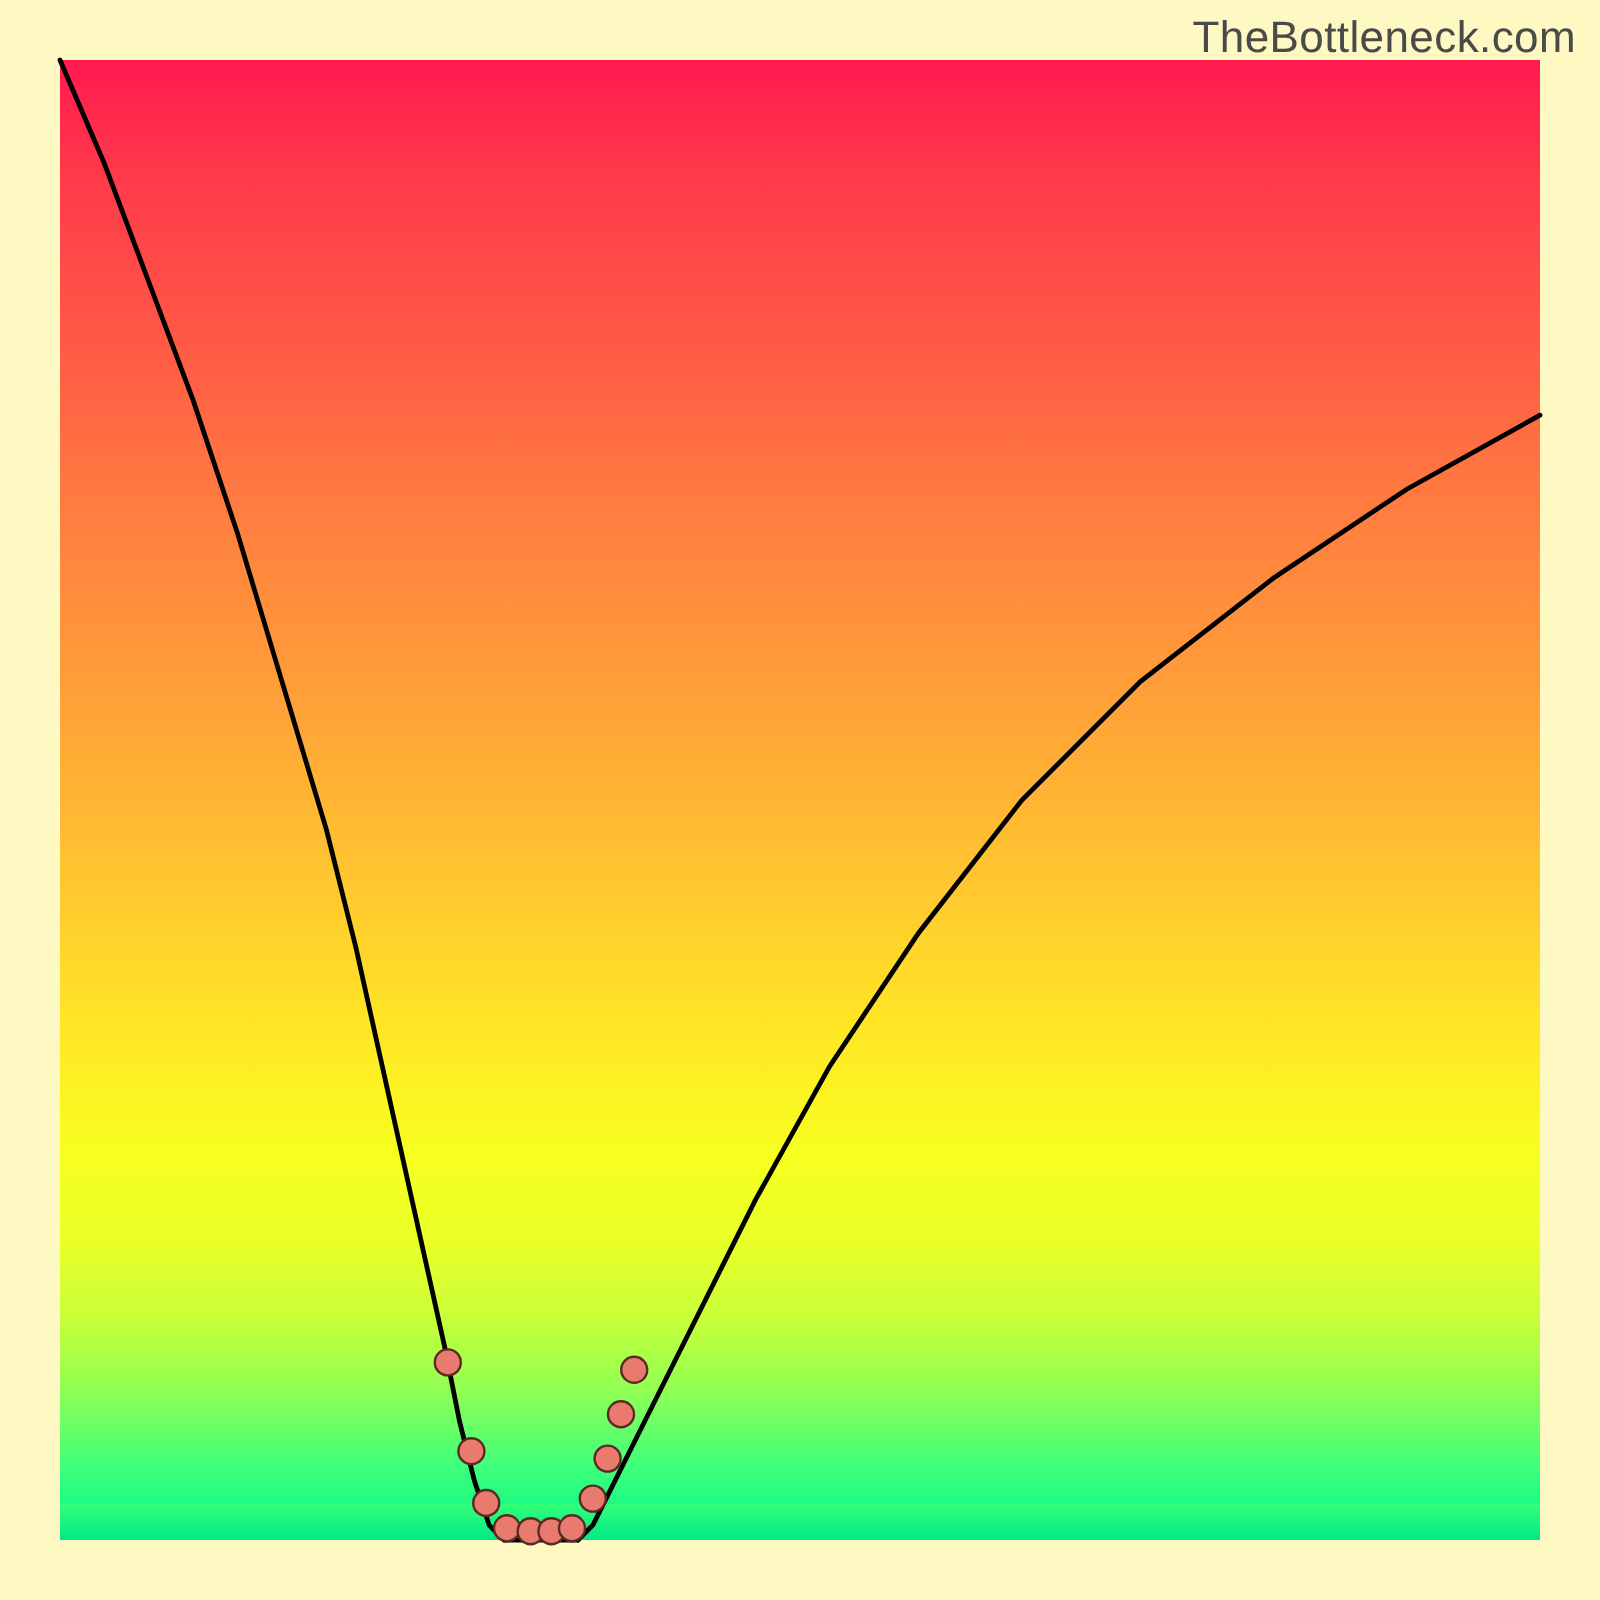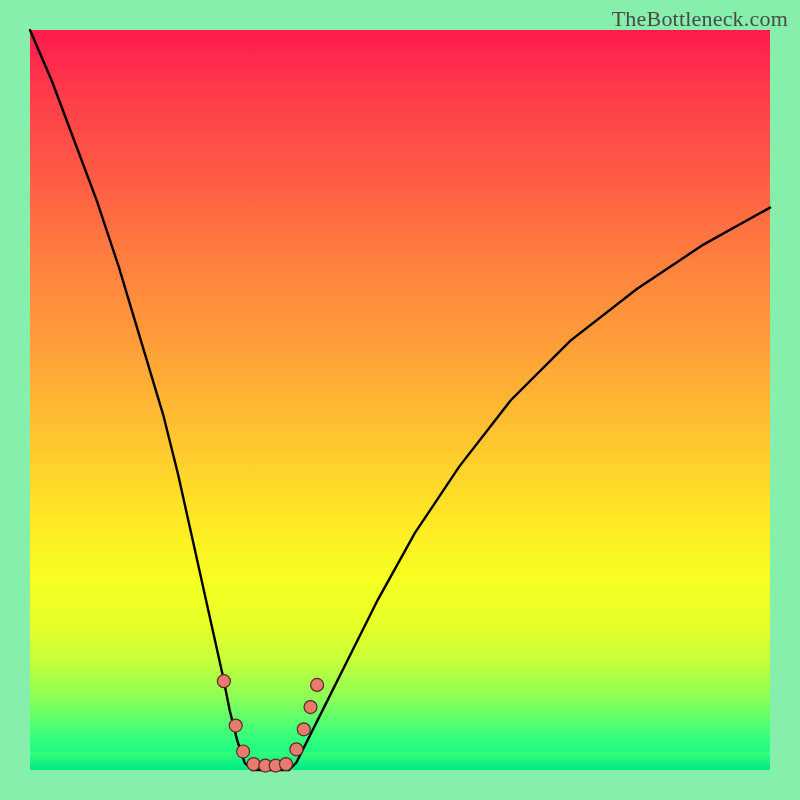--- a/index.html
+++ b/index.html
@@ -8,22 +8,21 @@
     width: 800px;
     height: 800px;
     background: #000;
     font-family: Arial, Helvetica, sans-serif;
     overflow: hidden;
   }
   .frame {
     position: absolute;
     left: 0; top: 0;
     width: 800px; height: 800px;
-    background: #86efac;
-    font-family: Liberation Serif, serif;
+    background: #fef9c3;
   }
   .plot-area {
     position: absolute;
     left: 30px;
     top: 30px;
     width: 740px;
     height: 740px;
     
     background: linear-gradient(to bottom,
       #ff1a4f 0%,

